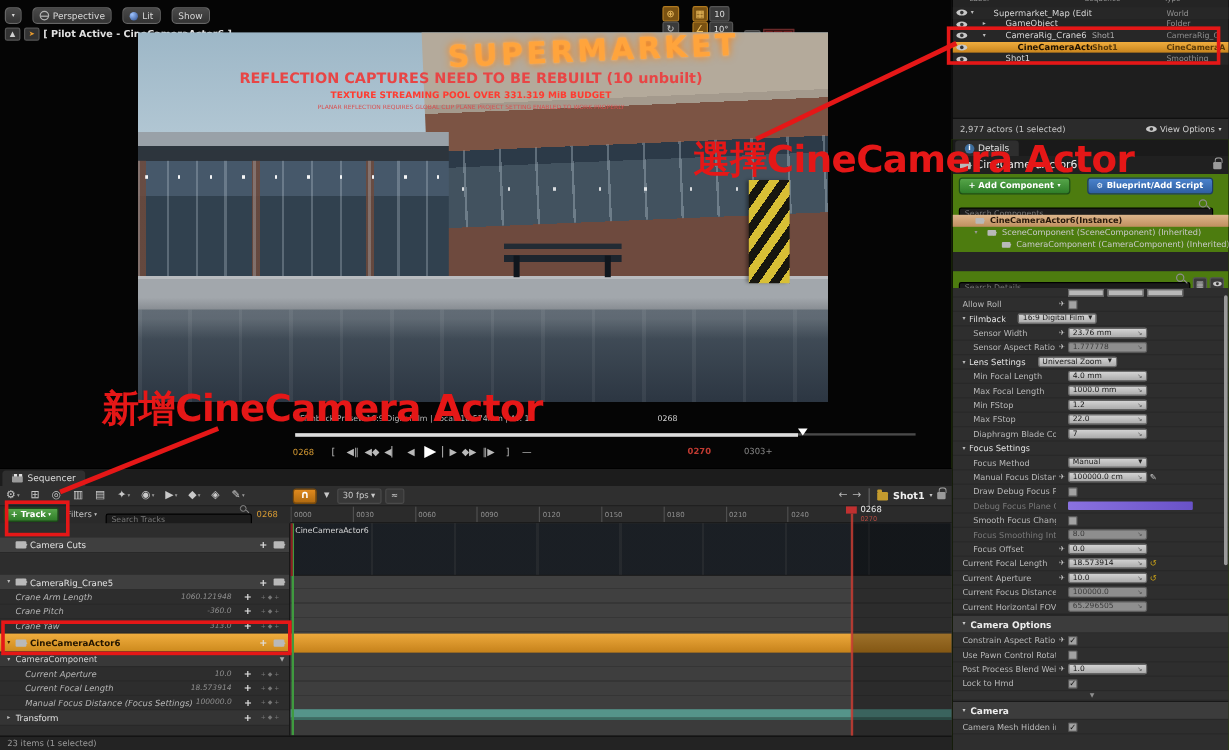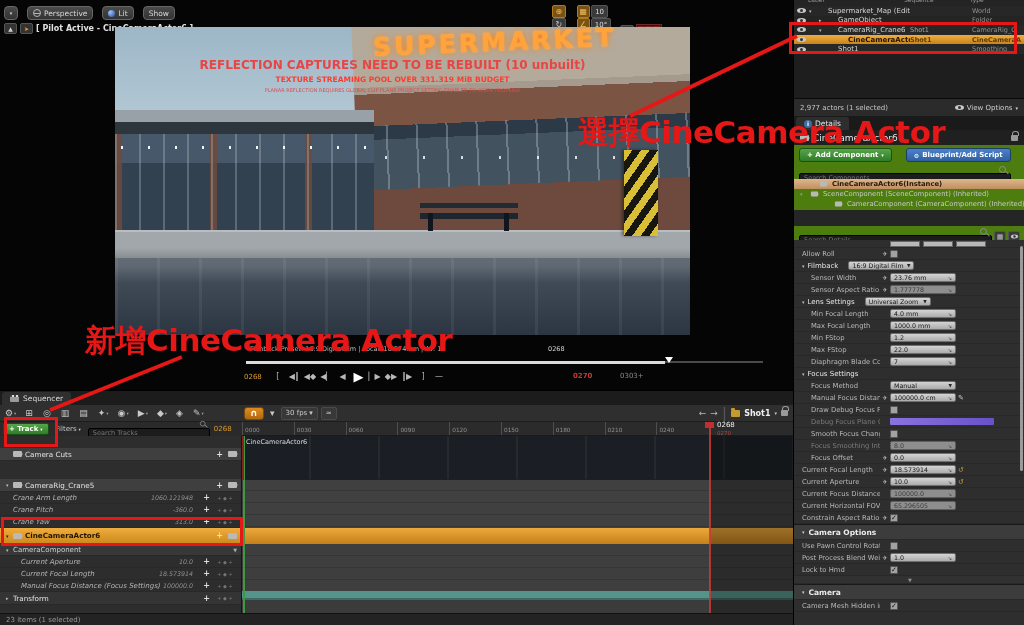--- a/index.html
+++ b/index.html
@@ -115,24 +115,24 @@
   .gbtn{height:14px;display:flex;align-items:center;gap:3px;padding:0 7px;border-radius:3px;font-size:7px;font-weight:bold;color:#fff}
   #d-addcomp{background:linear-gradient(#56a549,#2e7d28);border:1px solid #1d4f18}
   #d-bp{background:linear-gradient(#4a82cc,#2f5fa0);border:1px solid #1d3c66}
   .gbtn .car{font-size:5px}
   .sinput{background:#1c1c1c;border:1px solid #000;border-radius:2px;color:#cfcfcf;font-size:6.5px;padding:0 4px;height:11px;outline:none;font-family:"DejaVu Sans","Liberation Sans",sans-serif}
   .sinput::placeholder{color:#777}
   #d-searchc{position:absolute;left:5px;top:49px;width:212px}
   #d-searchc input{width:100%}
   #d-searchc .lensi{position:absolute;right:3px;top:1px}
   #d-tree{position:absolute;left:0;top:63px;width:100%}
-  .crow{display:flex;align-items:center;gap:4px;height:10px;font-size:6.8px;color:#c9c9c9;padding-left:15px}
+  .crow{display:flex;align-items:center;gap:4px;height:10px;font-size:6.8px;color:#c9c9c9;padding-left:8px}
   .crow .tre{font-size:5px;color:#999;width:6px}
   .crow.exp .tre::before{content:"▾"}
-  .crow.i1{padding-left:6px}
+  .crow.i1{padding-left:18px}
   .crow.i2{padding-left:30px}
   .crow.sel{background:linear-gradient(#ddb68c,#c08f5f);color:#27180b;font-weight:bold}
   #d-gap{position:absolute;left:0;top:94px;width:100%;height:16px;background:#252525}
   #d-searchd{position:absolute;left:5px;top:111px;width:221px;display:flex;gap:2px;align-items:center}
   #d-searchd .wrap{position:relative;flex:1}
   #d-searchd input{width:100%}
   #d-searchd .lensi{position:absolute;right:3px;top:1px}
   .sqbtn{width:12px;height:11px;background:#3a3a3a;border:1px solid #555;border-radius:2px;color:#bbb;font-size:7px;display:flex;align-items:center;justify-content:center}
 
   
@@ -715,29 +715,29 @@
         <span class="plabel">Current Horizontal FOV</span>
         <span class="ic-key">✈</span>
 
         <span class="vbox">
           <span class="vtext">65.296505</span>
           <span class="spin">↘</span>
 
         </span>
 
       </div>
+        <div class="prow cat">
+        <span class="plabel">Camera Options</span>
+        <span class="ic-key">✈</span>
+
+      </div>
         <div class="prow chk on key">
         <span class="plabel">Constrain Aspect Ratio</span>
         <span class="ic-key">✈</span>
         <span class="chkbox"></span>
-
-      </div>
-        <div class="prow cat">
-        <span class="plabel">Camera Options</span>
-        <span class="ic-key">✈</span>
 
       </div>
         <div class="prow chk">
         <span class="plabel">Use Pawn Control Rotation</span>
         <span class="ic-key">✈</span>
         <span class="chkbox"></span>
 
       </div>
         <div class="prow inp key">
         <span class="plabel">Post Process Blend Weight</span>

